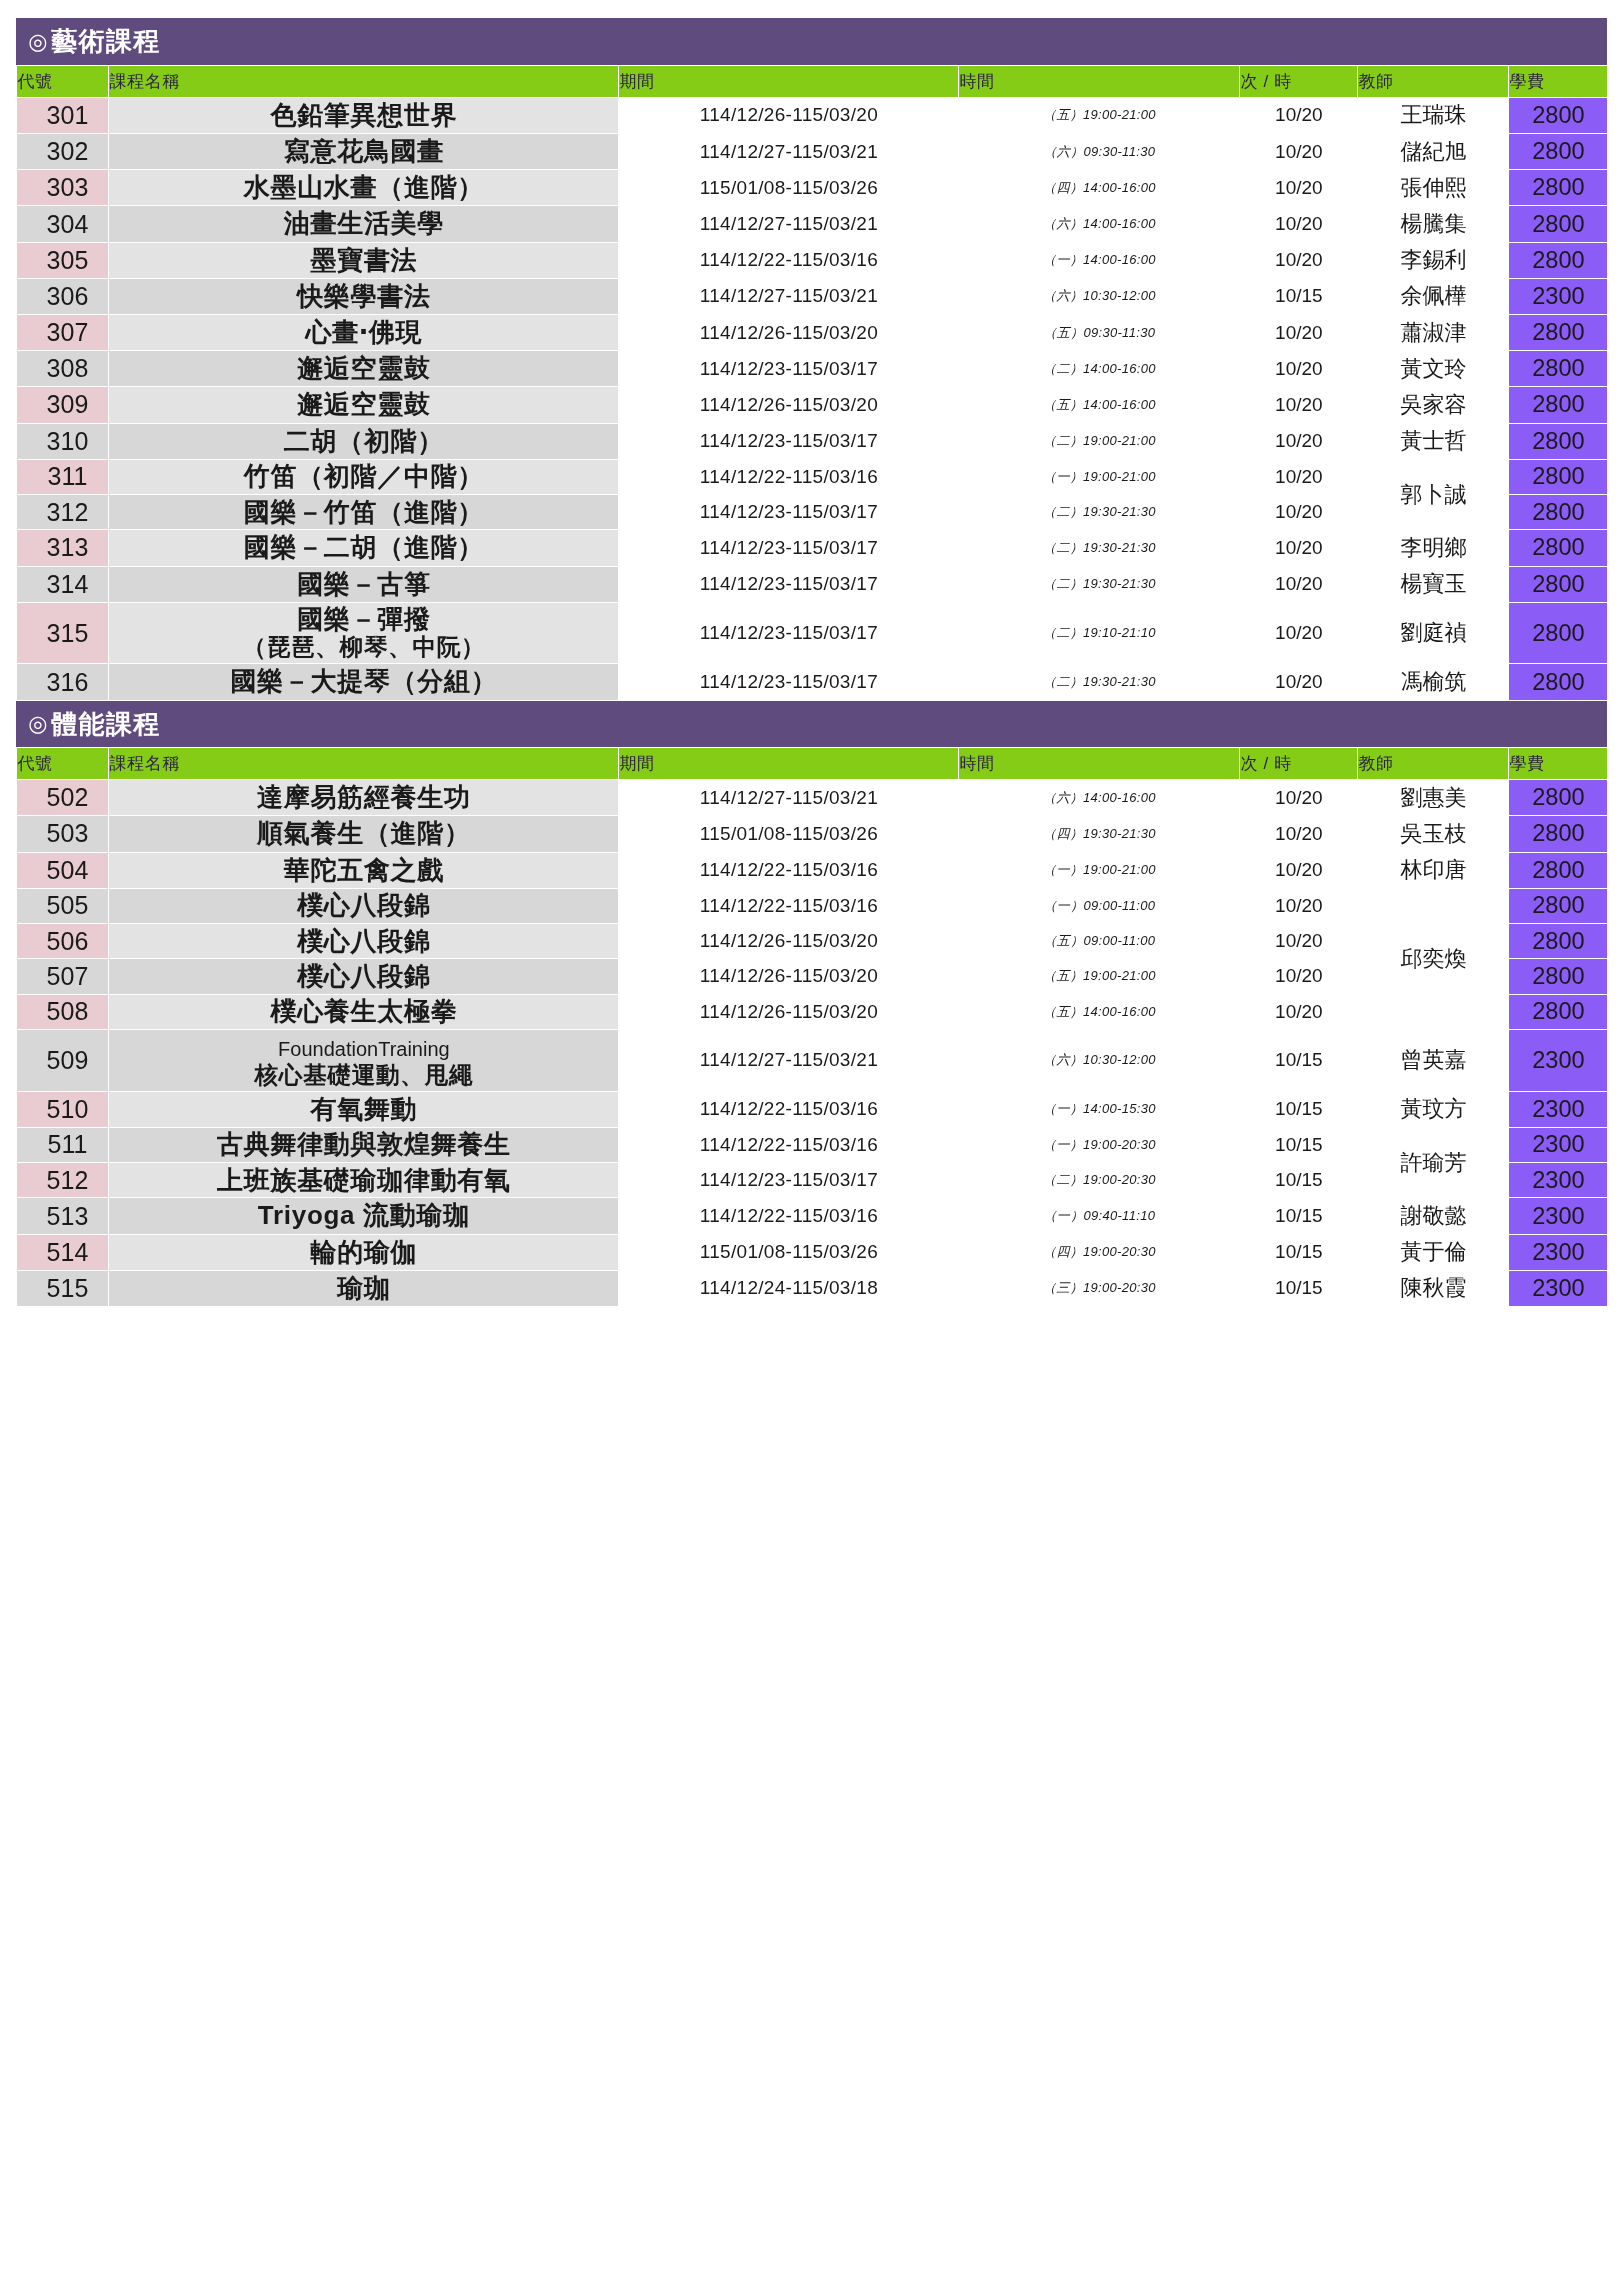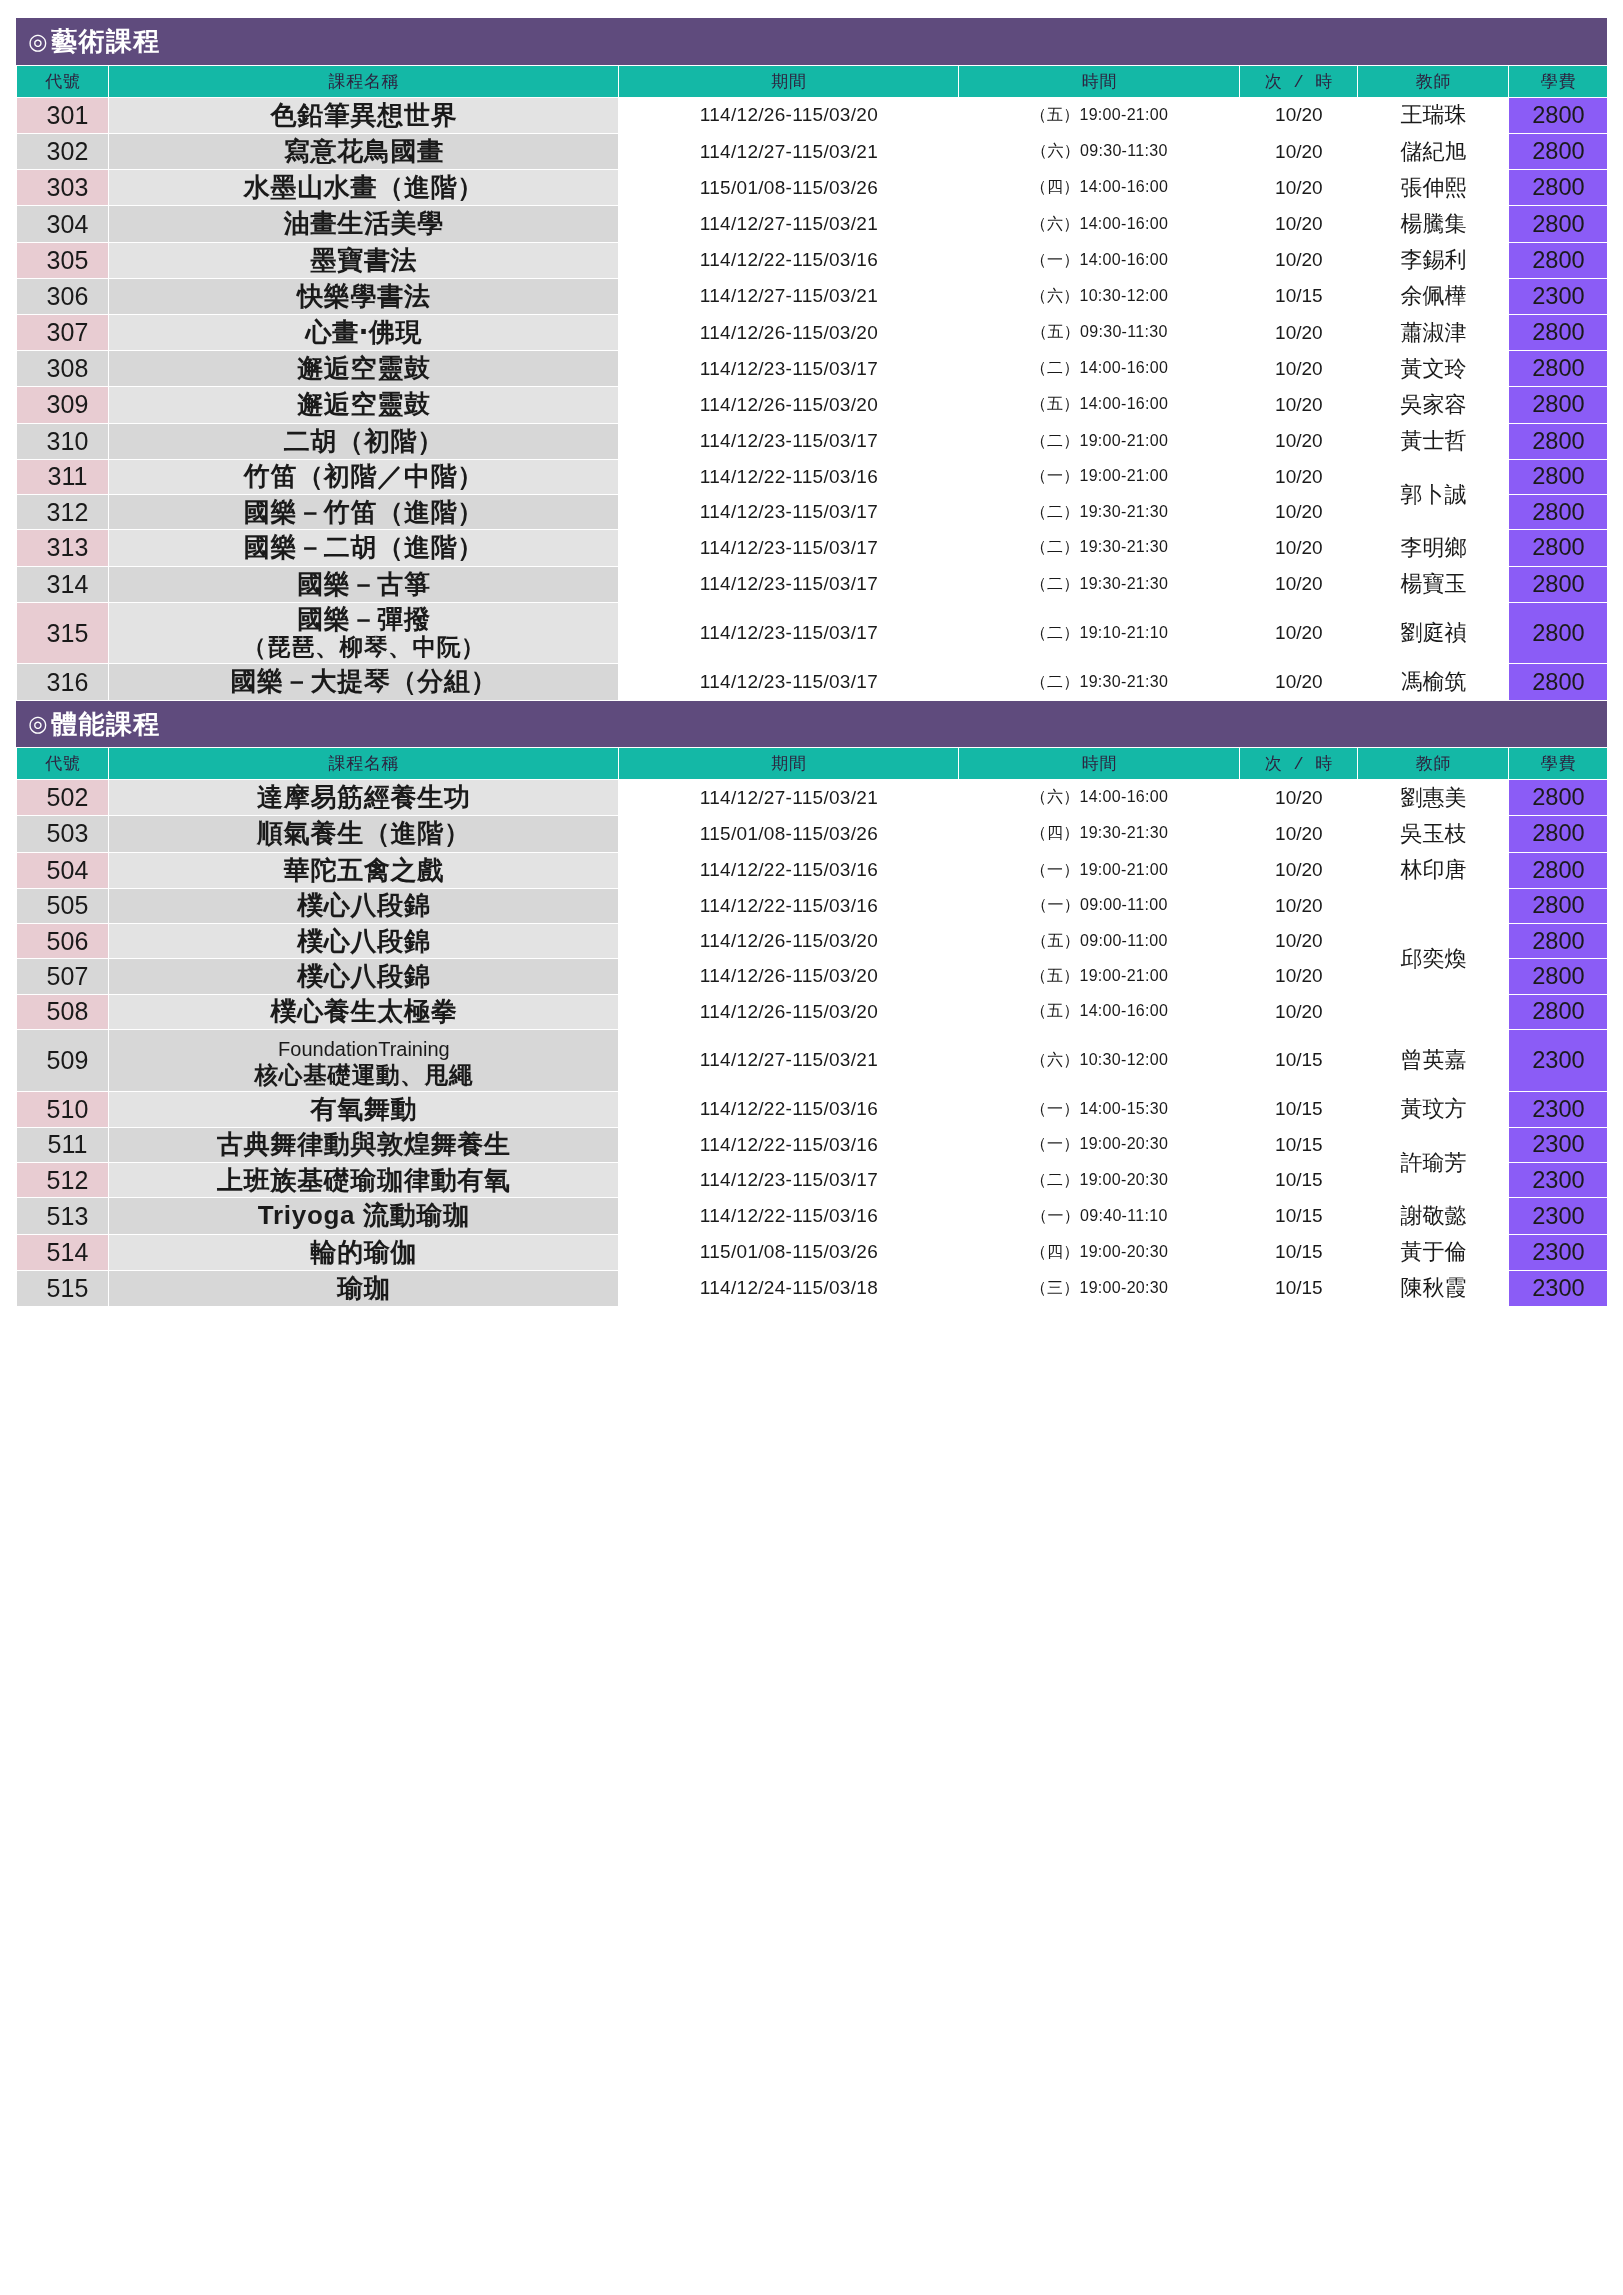--- a/index.html
+++ b/index.html
@@ -62,29 +62,28 @@
   }
   table.course-table col.c-code    { width: 92px; }
   table.course-table col.c-name    { width: 510px; }
   table.course-table col.c-period  { width: 340px; }
   table.course-table col.c-time    { width: 281px; }
   table.course-table col.c-count   { width: 118px; }
   table.course-table col.c-teacher { width: 151px; }
   table.course-table col.c-fee     { width: 99px; }
 
   thead th {
-    background: #14b8a6;
+    background: #84cc16;
     color: #2d2440;
     font-size: 17px;
     font-weight: normal;
     padding: 3.9px 0;
     border: 0.7px solid #ffffff;
-    text-align: center;
+    text-align: left;
     letter-spacing: 0.7px;
-    font-family: Liberation Mono, monospace;
   }
 
   tbody td {
     border: 0.7px solid #ffffff;
     text-align: center;
     vertical-align: middle;
     padding: 2.6px 3.9px;
     color: #1a1a1a;
   }
   td.code {
@@ -100,21 +99,21 @@
     font-weight: bold;
     letter-spacing: 0.7px;
     line-height: 1.12;
   }
   tr.alt td.name { background: #d7d7d7; }
   td.period, td.time, td.count, td.teacher {
     background: #ffffff;
     font-size: 19.6px;
   }
   td.period { font-size: 19px; letter-spacing: 0.3px; }
-  td.time { font-size: 16px; letter-spacing: 0.3px; }
+  td.time { font-size: 13px; letter-spacing: 0.3px; font-style: italic; }
   td.count { font-size: 19px; }
   td.teacher { font-size: 22px; }
   td.fee {
     background: #8b5cf6;
     font-size: 23.6px;
   }
   td.name .sub {
     display: block;
     font-size: 23.6px;
   }

